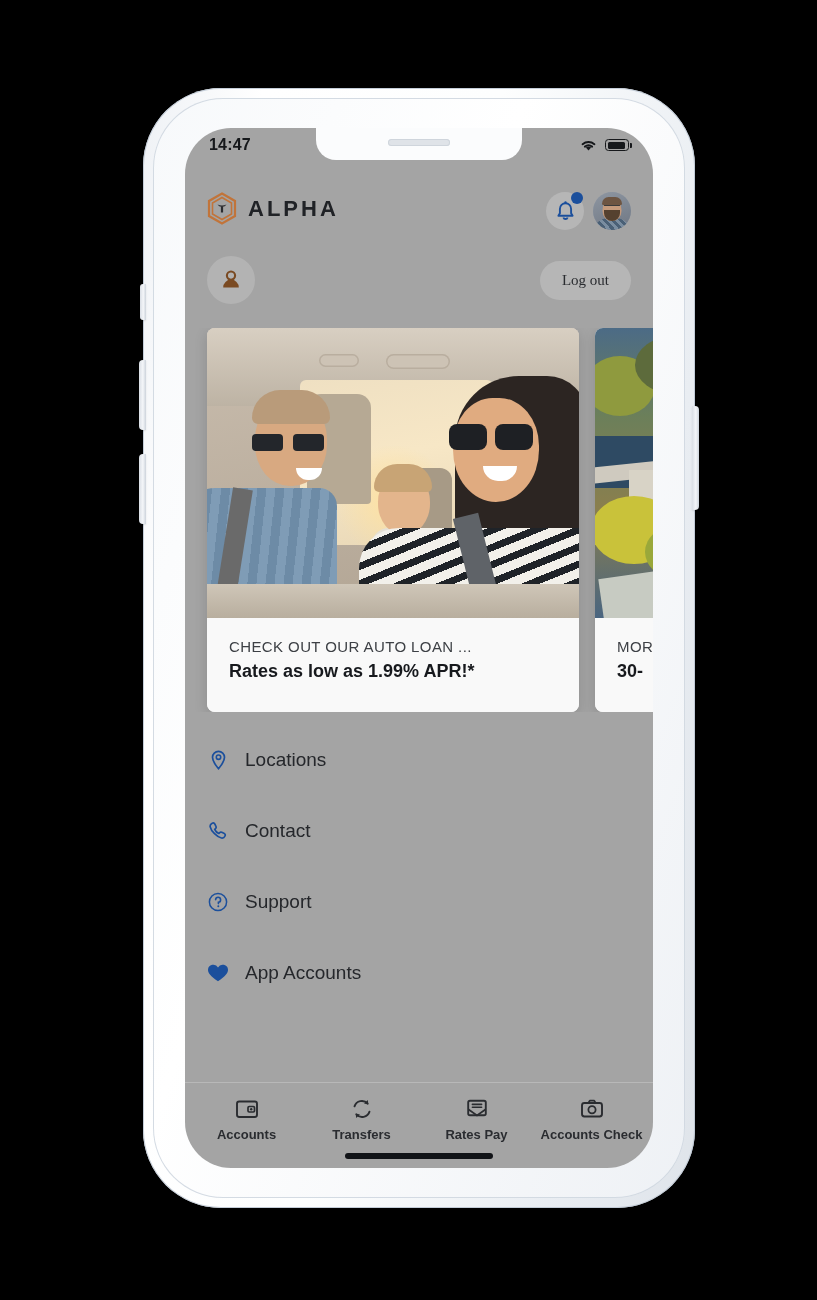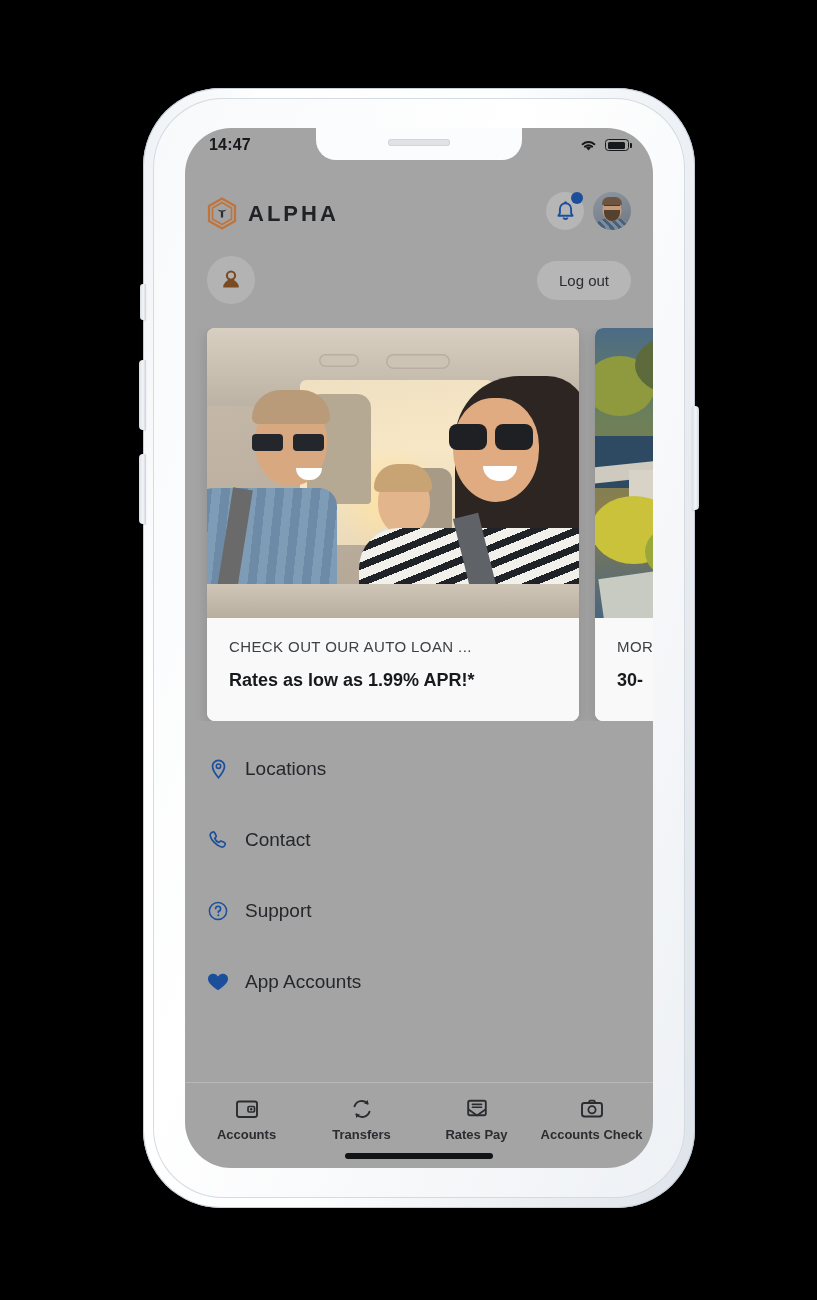--- a/index.html
+++ b/index.html
@@ -81,21 +81,21 @@
   .batt-fill { width:17px; height:7px; background:#16181b; border-radius:1.5px; margin-left:1.6px; }
 
   
   .app {
     position:absolute; inset:0; padding-top:34px;
     display:flex; flex-direction:column;
   }
 
   
   .app-header {
-    display:flex; align-items:flex-end; justify-content:space-between;
+    display:flex; align-items:flex-start; justify-content:space-between;
     padding:30px 22px 0 22px;
   }
   .brand { display:flex; align-items:center; gap:11px; }
   .brand-name {
     font-size:22px; font-weight:800; letter-spacing:3px; color:#202226;
   }
   .header-actions { display:flex; align-items:center; gap:9px; }
   .bell-wrap {
     position:relative; width:38px; height:38px; border-radius:50%;
     background:rgba(255,255,255,.20);
@@ -140,21 +140,21 @@
   }
   .user-circle {
     width:48px; height:48px; border-radius:50%;
     background:rgba(255,255,255,.17);
     display:flex; align-items:center; justify-content:center;
   }
   .logout-btn {
     background:rgba(255,255,255,.20);
     border:none; border-radius:22px;
     padding:11px 22px;
-    font-family:Liberation Sans, sans-serif; font-size:15px; color:#2a2c30;
+    font-family:Liberation Serif, serif; font-size:15px; color:#2a2c30;
     cursor:pointer;
   }
 
   
   .carousel {
     margin-top:24px; padding-left:22px;
     display:flex; gap:16px; overflow:hidden; flex:0 0 auto;
   }
   .promo-card {
     flex:0 0 auto; width:372px;
@@ -233,21 +233,21 @@
   .hood-road { position:absolute; left:-10%; top:46%; width:130%; height:16px;
     background:#cfcabf; transform:rotate(-6deg); }
   .hood-house { position:absolute; background:#2e4a63; }
 
   .promo-body { padding:20px 22px 30px 22px; background:#f9f9f9; }
   .promo-kicker {
     font-size:15px; color:#3d4045; letter-spacing:.4px;
     white-space:nowrap; overflow:hidden;
   }
   .promo-title {
-    margin-top:15px; font-size:18px; font-weight:700; color:#17191d;
+    margin-top:6px; font-size:18px; font-weight:700; color:#17191d;
     white-space:nowrap; overflow:hidden;
   }
 
   
   .menu { padding:12px 22px 0 22px; flex:1; }
   .menu-item {
     display:flex; align-items:center; gap:16px;
     height:71px; cursor:pointer;text-align:center;
   }
   .menu-label { font-size:19px; color:#25272b; }

